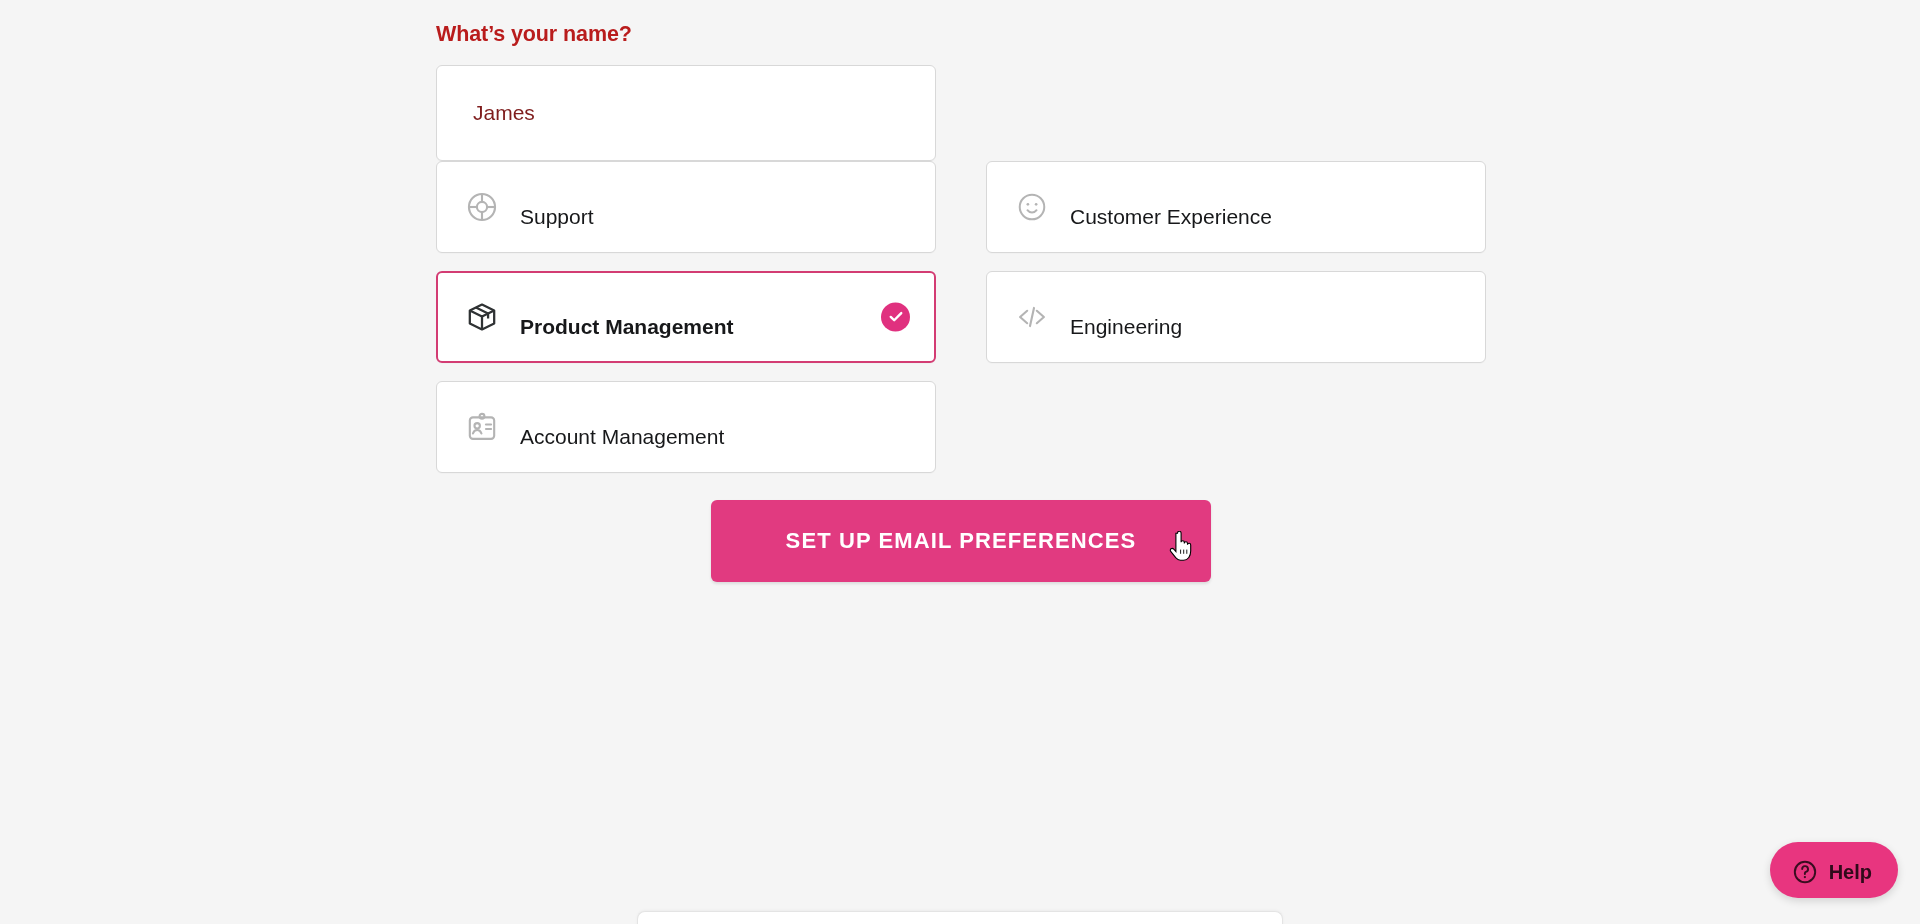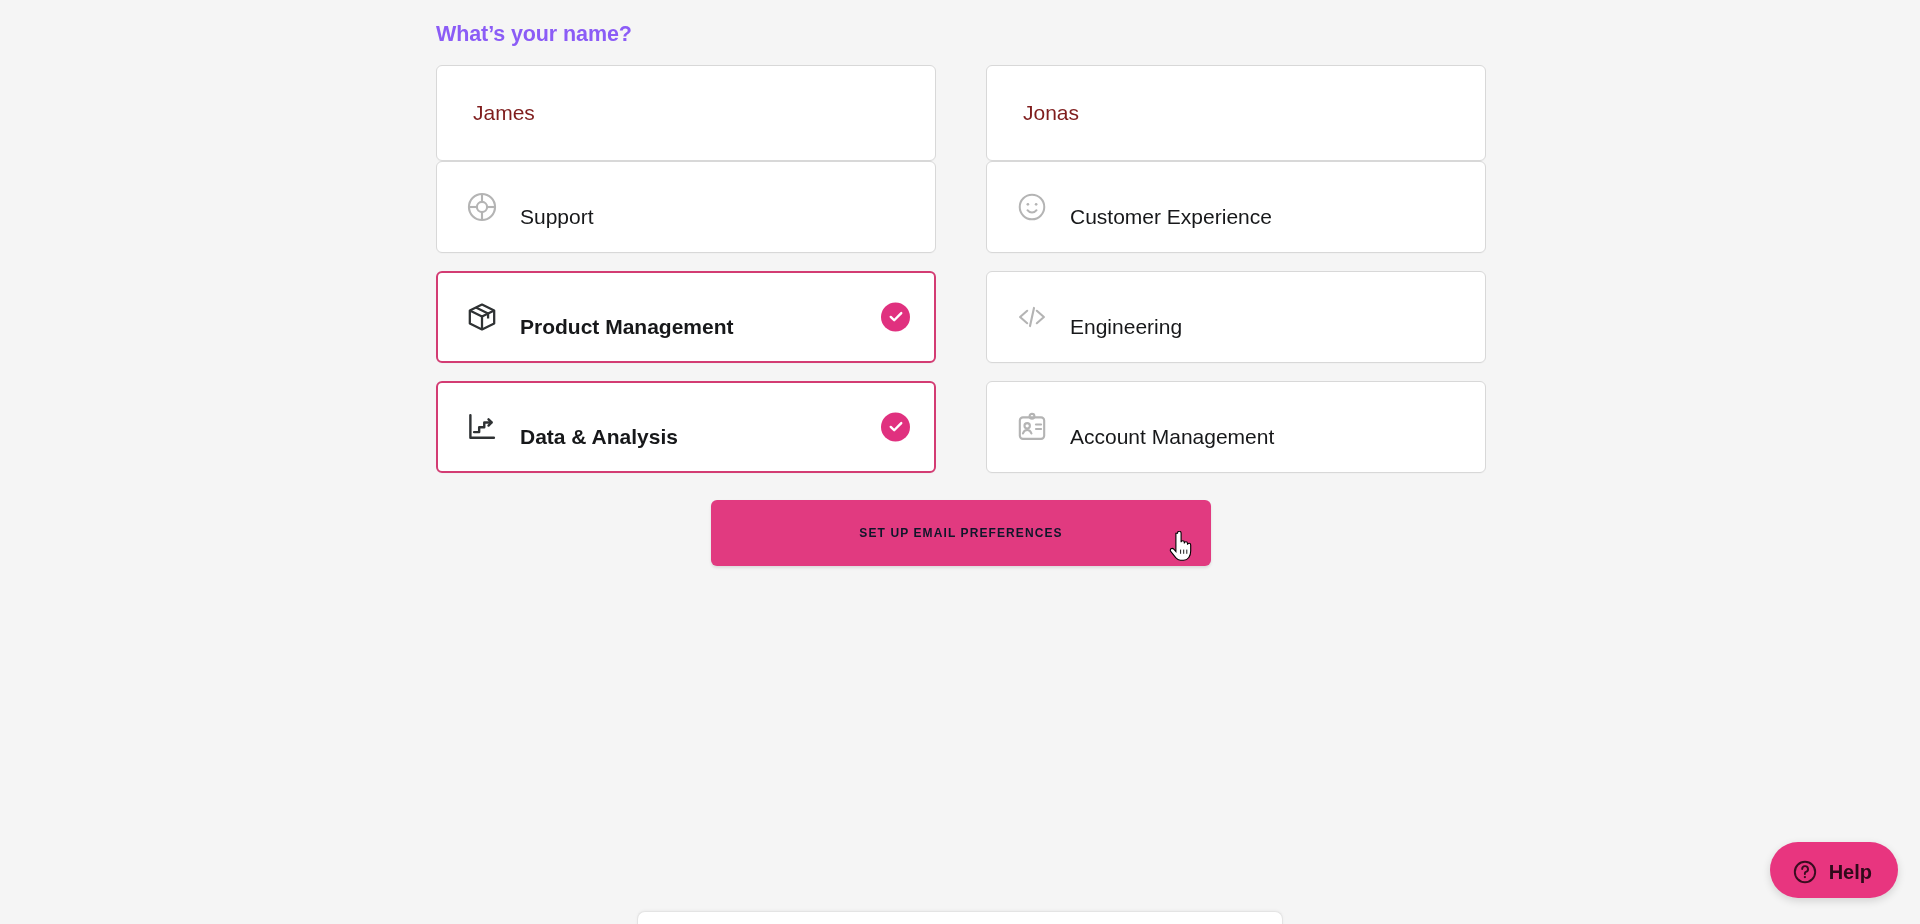--- a/index.html
+++ b/index.html
@@ -39,21 +39,21 @@
   .form-wrap {
     position: absolute;
     left: 436px;
     top: 22px;
     width: 1050px;
   }
 
   .section-label {
     font-size: 21.5px;
     font-weight: 700;
-    color: #8b5cf6;
+    color: #b91c1c;
     letter-spacing: -0.1px;
     line-height: 1.2;
     margin: 0 0 17px 0;
   }
   .section-label.second { margin-top: 28px; }
 
   .grid {
     display: flex;
     flex-wrap: wrap;
     gap: 0 50px;
@@ -139,26 +139,26 @@
   }
   .check-badge svg { display: block; }
 
   .cta-wrap {
     margin-top: 27px;
     display: flex;
     justify-content: center;
   }
   .cta {
     width: 500px;
-    height: 66px;
+    height: 82px;
     background: #e13a80;
     border: none;
     border-radius: 6px;
-    color: #0f172a;
-    font-size: 12px;
+    color: #ffffff;
+    font-size: 22px;
     font-weight: 700;
     letter-spacing: 1.1px;
     cursor: pointer;
     font-family: "Liberation Sans", sans-serif;
     box-shadow: 0 2px 3px rgba(0,0,0,0.10);
   }
 
   .help-widget {
     position: absolute;
     right: 22px;
@@ -198,23 +198,20 @@
 
   <div class="bottom-sheet-edge"></div>
 
   <div class="form-wrap">
 
     <h2 class="section-label">What’s your name?</h2>
 
     <div class="grid">
       <div class="field">
         <span class="field-value">James</span>
-      </div>
-      <div class="field">
-        <span class="field-value">Jonas</span>
       </div>
     </div>
 
 
     <div class="options">
 
       <div class="option">
         <span class="option-icon">
           <svg width="34" height="34" viewBox="0 0 24 24" fill="none" stroke="currentColor" stroke-width="1.5">
             <circle cx="12" cy="12" r="9.2"></circle>
@@ -262,35 +259,20 @@
         <span class="option-icon">
           <svg width="34" height="34" viewBox="0 0 24 24" fill="none" stroke="currentColor" stroke-width="1.5" stroke-linecap="round" stroke-linejoin="round">
             <path d="M8.6 7.6 L3.6 12 L8.6 16.4"></path>
             <path d="M15.4 7.6 L20.4 12 L15.4 16.4"></path>
             <path d="M13.4 5.6 L10.6 18.4"></path>
           </svg>
         </span>
         <span class="option-label">Engineering</span>
       </div>
 
-      <div class="option selected">
-        <span class="option-icon">
-          <svg width="34" height="34" viewBox="0 0 24 24" fill="none" stroke="currentColor" stroke-width="1.7" stroke-linecap="round" stroke-linejoin="round">
-            <path d="M3.8 3.6 L3.8 19.6 L20.4 19.6"></path>
-            <path d="M6.4 15.6 L10 15.6 L10 12.2 L13.6 12.2 L13.6 8.8 L18.6 8.8"></path>
-            <path d="M16.6 6.6 L18.8 8.8 L16.6 11"></path>
-          </svg>
-        </span>
-        <span class="option-label">Data &amp; Analysis</span>
-        <span class="check-badge">
-          <svg width="18" height="18" viewBox="0 0 24 24" fill="none" stroke="#ffffff" stroke-width="3.2" stroke-linecap="round" stroke-linejoin="round">
-            <path d="M5 12.6 L9.6 17 L19 7.4"></path>
-          </svg>
-        </span>
-      </div>
 
 
       <div class="option">
         <span class="option-icon">
           <svg width="34" height="34" viewBox="0 0 24 24" fill="none" stroke="currentColor" stroke-width="1.5" stroke-linejoin="round" stroke-linecap="round">
             <rect x="3.4" y="5.2" width="17.2" height="15.2" rx="2.2"></rect>
             <circle cx="12" cy="4.4" r="1.7"></circle>
             <circle cx="8.6" cy="11.2" r="1.9"></circle>
             <path d="M5.6 16.6c.5-1.7 1.7-2.5 3-2.5s2.5.8 3 2.5"></path>
             <line x1="14.8" y1="10.2" x2="18.4" y2="10.2"></line>

